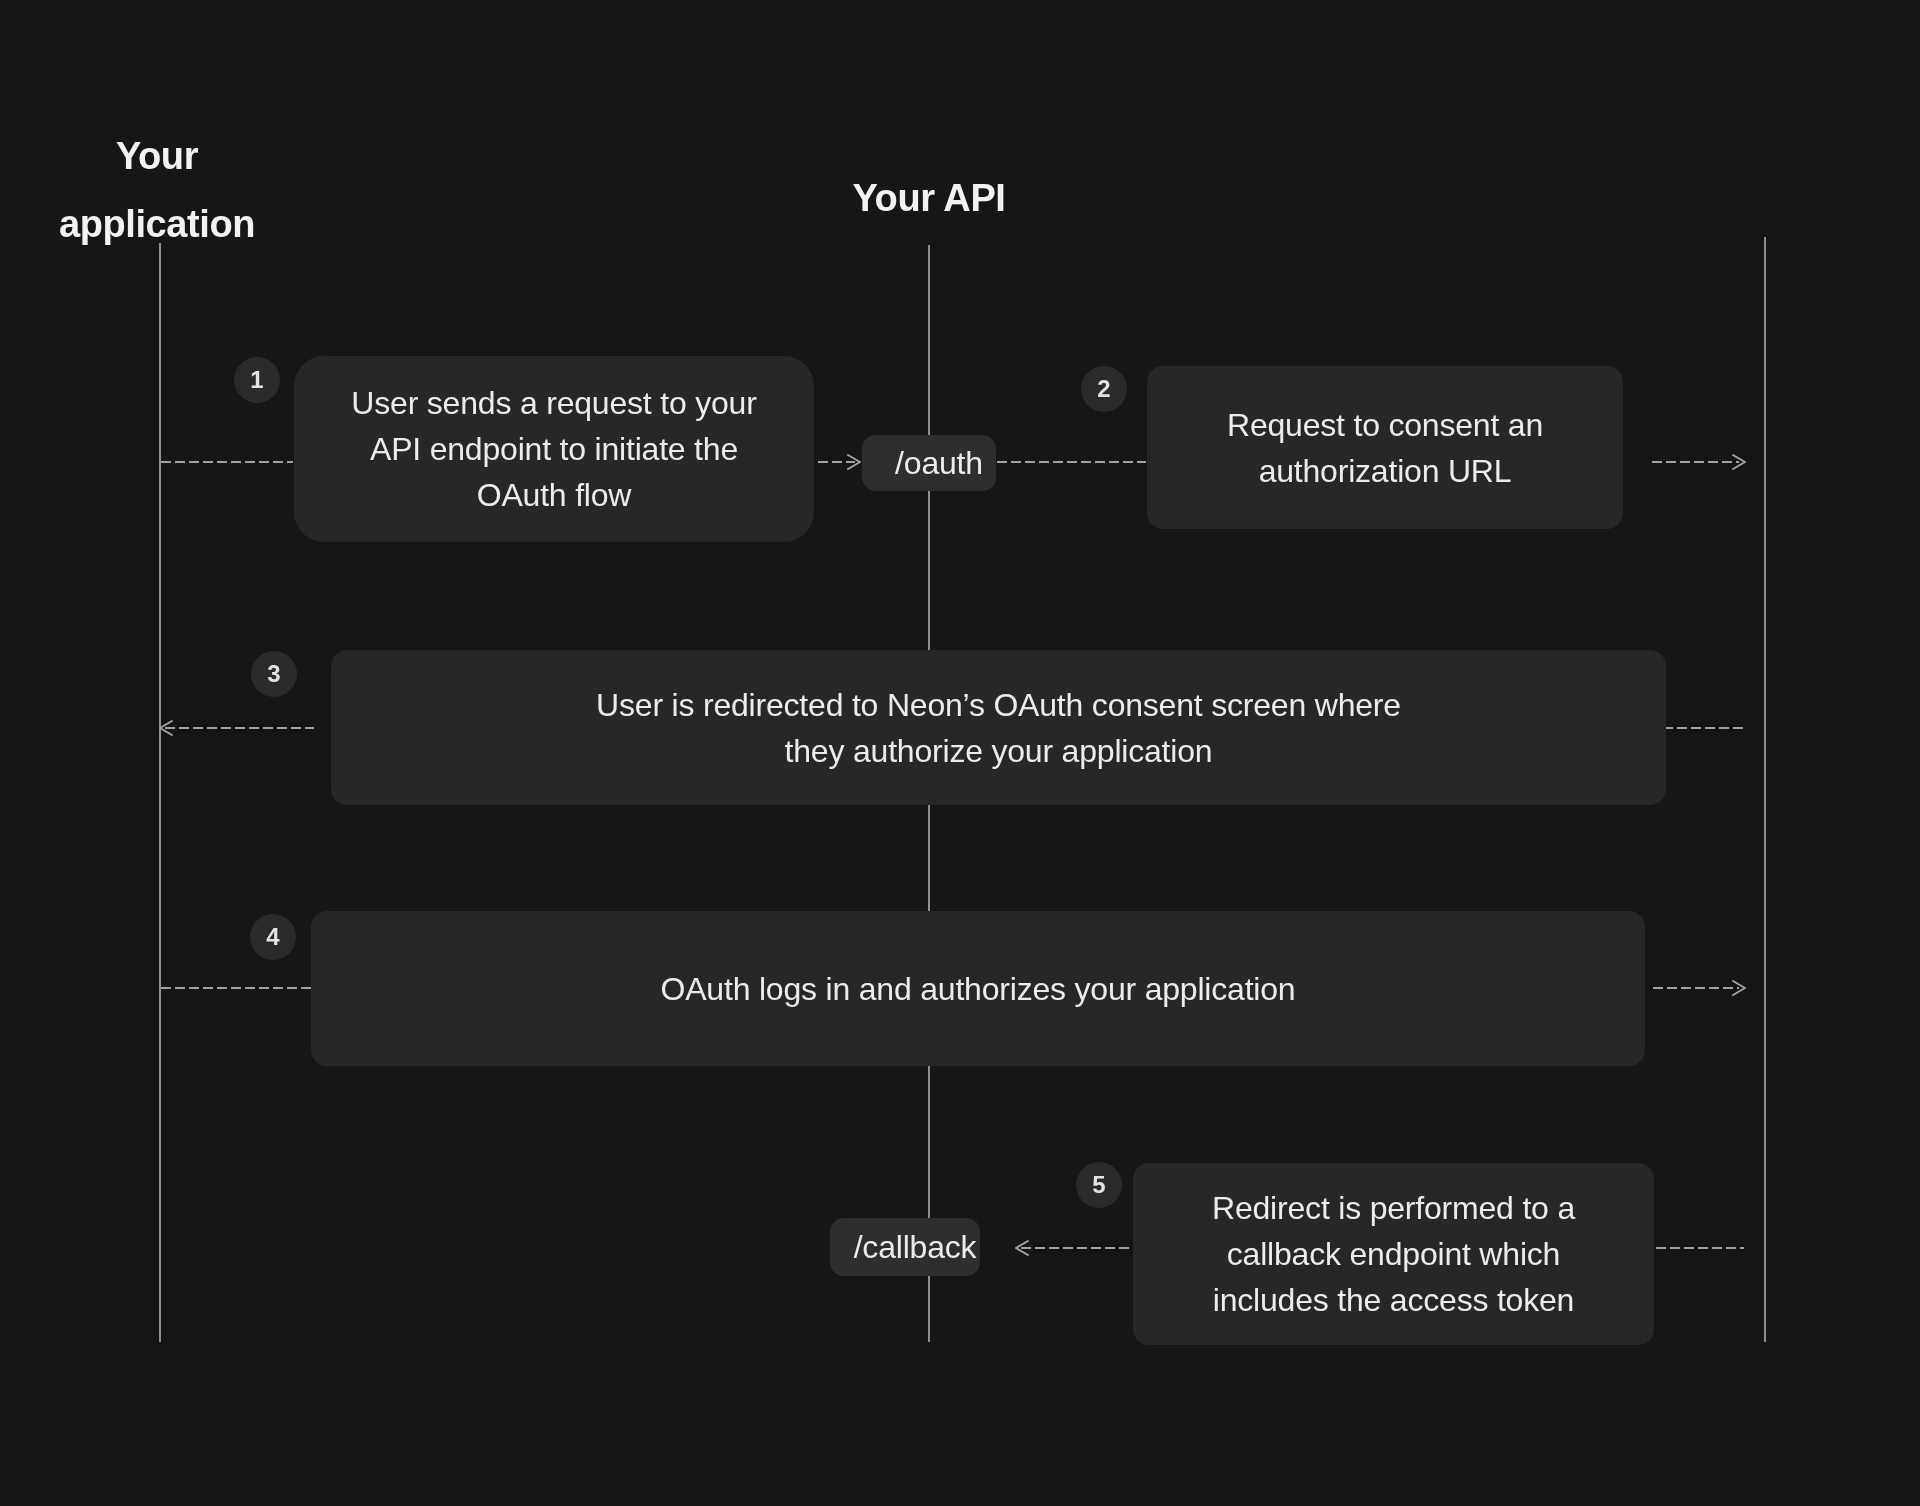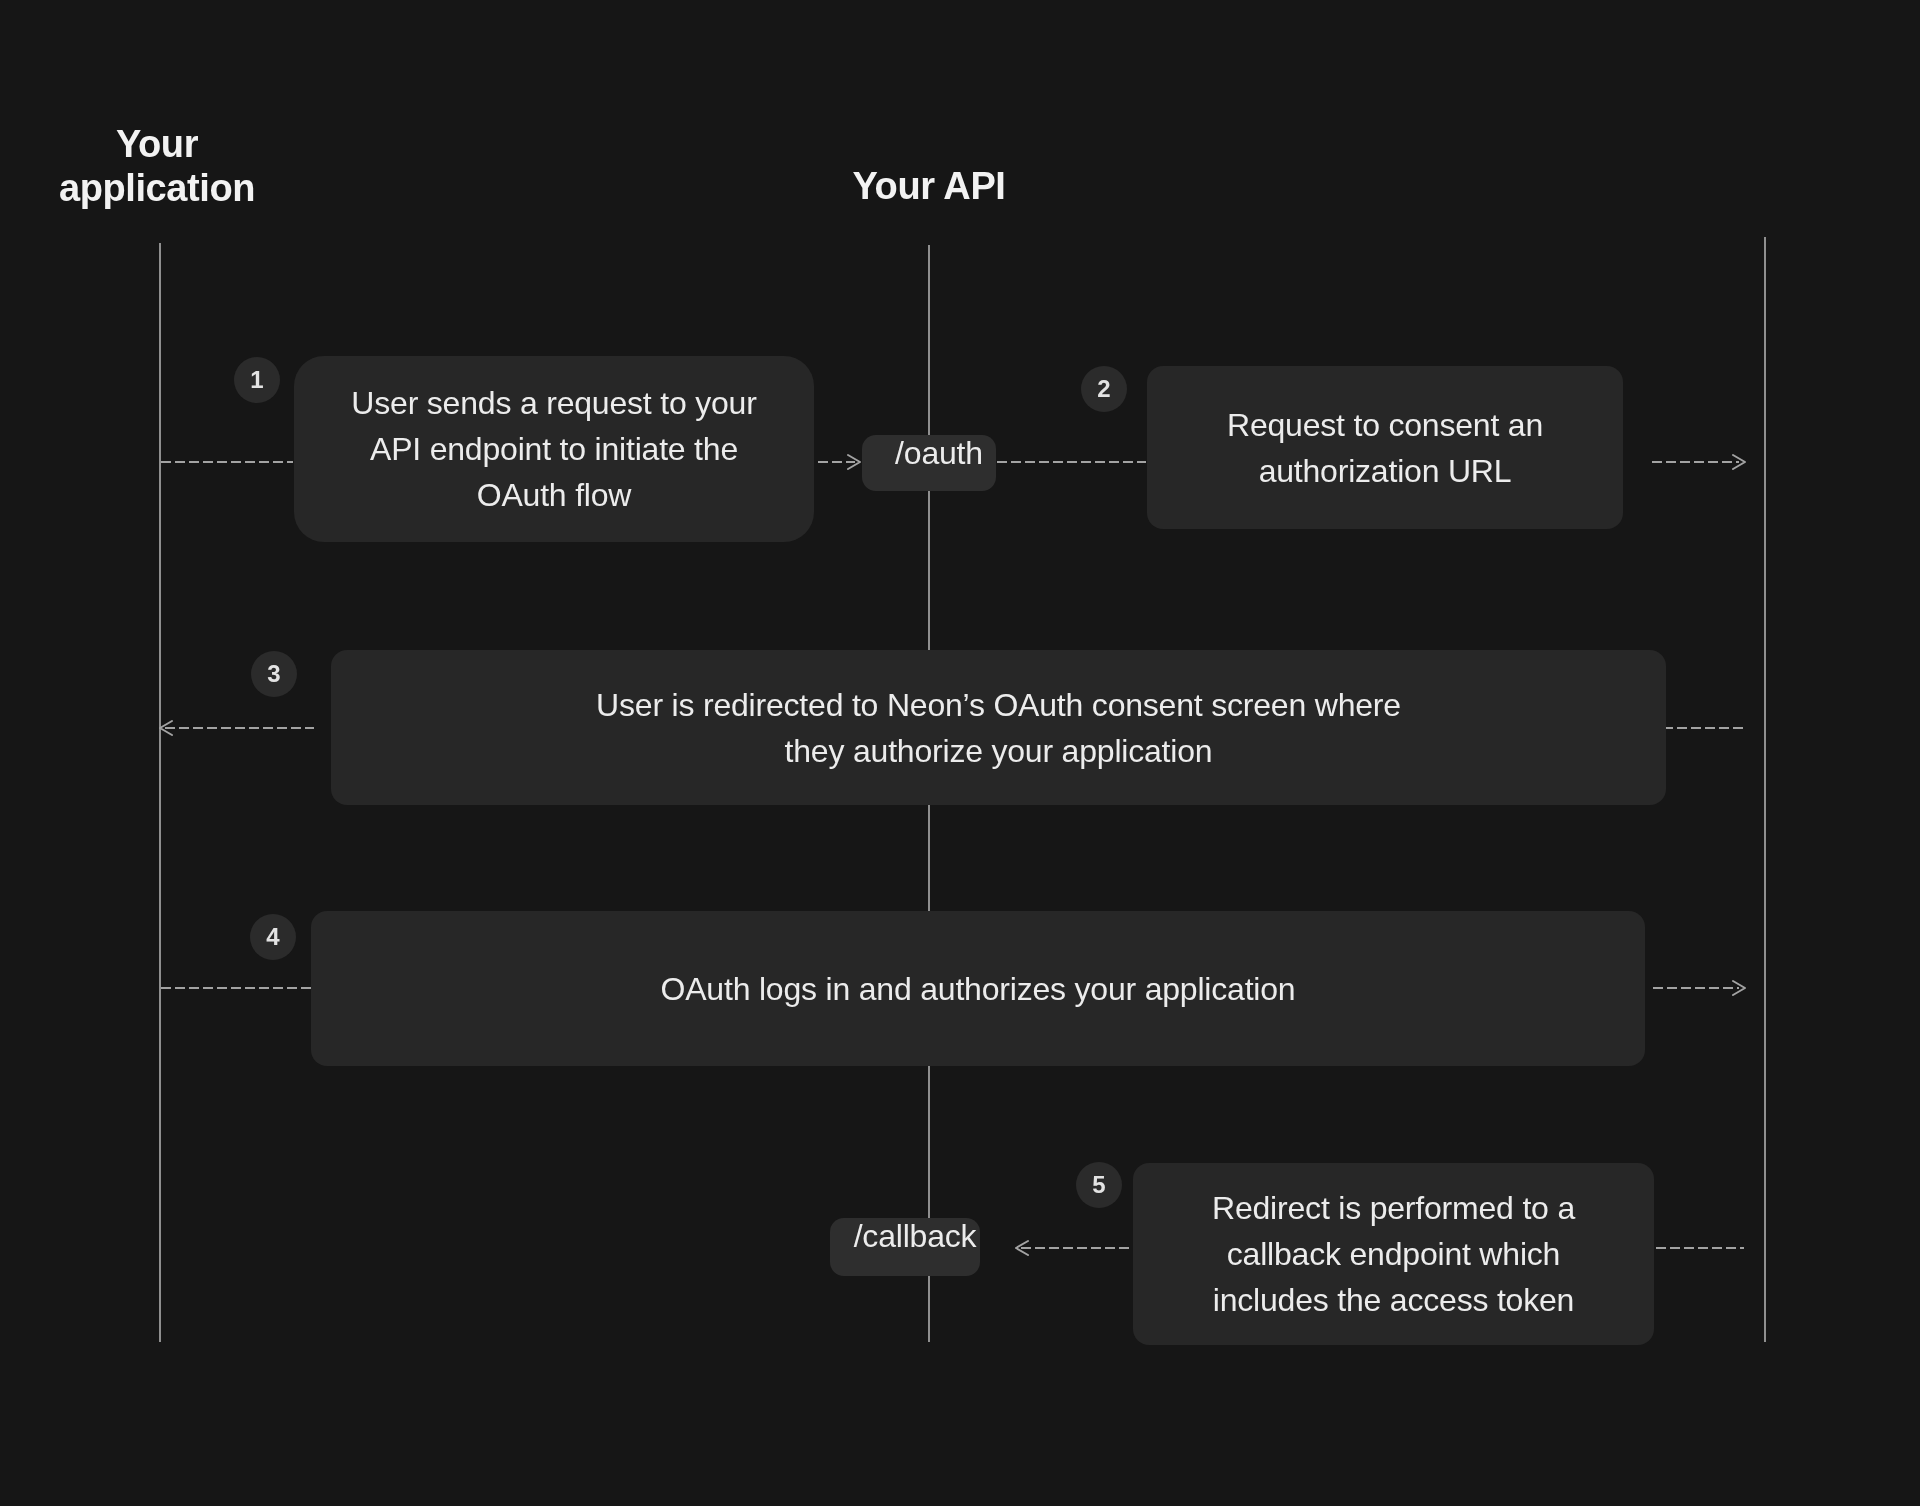--- a/index.html
+++ b/index.html
@@ -20,21 +20,21 @@
     width:1920px;height:1506px;
     background:var(--background);
     overflow:hidden;
   }
   svg.wires{position:absolute;left:0;top:0;width:1920px;height:1506px;display:block;}
 
   .lane-header{
     position:absolute;
     color:var(--heading);
     font-size:38px;font-weight:700;
-    line-height:44px;
+    line-height:68px;
     text-align:center;
     letter-spacing:-0.4px;
   }
   .lane-header.app{left:40px;top:122px;width:234px;}
   .lane-header.api{left:779px;top:164px;width:300px;}
   .lane-header.neon{left:1615px;top:164px;width:300px;}
 
   .msg-box{
     position:absolute;
     background:var(--box);
@@ -69,21 +69,21 @@
   .badge-1{left:234px;top:357px;}
   .badge-2{left:1081px;top:366px;}
   .badge-3{left:251px;top:651px;}
   .badge-4{left:250px;top:914px;}
   .badge-5{left:1076px;top:1162px;}
 
   .endpoint-pill{
     position:absolute;
     background:var(--pill);
     border-radius:14px;
-    display:flex;justify-content:center;
+    display:flex;align-items:center;justify-content:center;
     color:var(--text);
     font-size:32px;
     letter-spacing:-0.2px;
     padding-left:20px;
   }
   .pill-oauth{left:862px;top:435px;width:134px;height:56px;}
   .pill-callback{left:830px;top:1218px;width:150px;height:58px;}
 </style>
 </head>
 <body>

